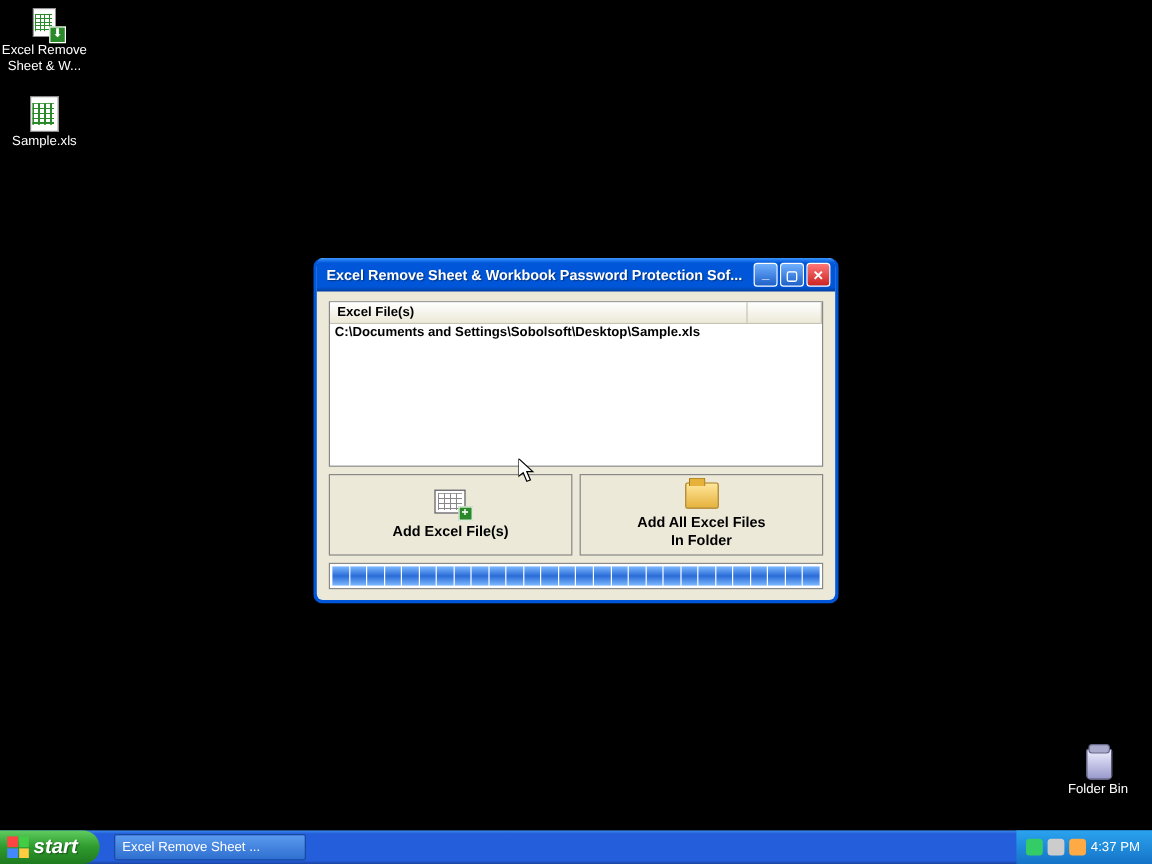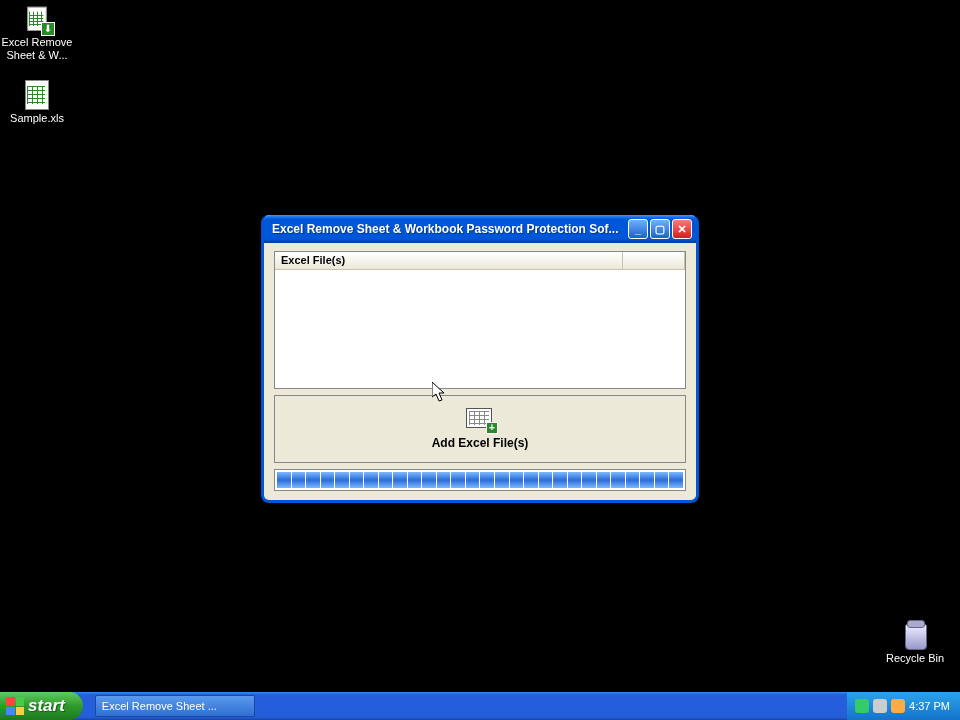--- a/index.html
+++ b/index.html
@@ -230,21 +230,21 @@
 <div class="desktop-icon icon-sample">
   <div class="icon-box">
       <div class="xls-sheet"></div>
     </div>
   <div class="lbl">Sample.xls</div>
 </div>
 <div class="desktop-icon icon-recycle">
   <div class="icon-box">
       <div class="bin-ico" style="margin:0 auto;"></div>
     </div>
-  <div class="lbl">Recycle Bin</div>
+  <div class="lbl">Folder Bin</div>
 </div>
 
 <div class="window">
   <div class="titlebar">
     <span class="title">Excel Remove Sheet &amp; Workbook Password Protection Sof...</span>
     <div class="tbtn">
         <span>_</span>
       </div>
     <div class="tbtn">
         <span>▢</span>
@@ -252,31 +252,41 @@
     <div class="tbtn close">
         <span>✕</span>
       </div>
   </div>
   <div class="tbody">
     <div class="filelist">
       <div class="filelist-header">
         <div class="col col1">Excel File(s)</div>
         <div class="col col2"></div>
       </div>
+      <div class="filerow">C:\Documents and Settings\Sobolsoft\Desktop\Sample.xls</div>
     </div>
     <div class="btnrow">
       <div class="bigbtn">
         <div class="bicon">
           <div style="width:26px;height:20px;border:1px solid #555;background:#fff;position:relative;">
             <div style="position:absolute;inset:2px;background:repeating-linear-gradient(to bottom,#888 0 1px,transparent 1px 4px),repeating-linear-gradient(to right,#888 0 1px,transparent 1px 5px);"></div>
           </div>
           <div style="position:absolute;right:-4px;bottom:-2px;width:12px;height:12px;background:#2a8a2a;color:#fff;border:1px solid #fff;font-size:10px;line-height:10px;text-align:center;">+</div>
         </div>
         <div class="blabel">Add Excel File(s)</div>
       </div>
+      <div class="bigbtn">
+        <div class="bicon">
+            <div class="folder-ico" style="margin-top:2px;"></div>
+          </div>
+        <div class="blabel">
+          <span>Add All Excel Files</span><br>
+          <span>In Folder</span>
+        </div>
+      </div>
     </div>
     <div class="progress">
       <div class="seg"></div>
         <div class="seg"></div>
         <div class="seg"></div>
         <div class="seg"></div>
         <div class="seg"></div>
         <div class="seg"></div>
         <div class="seg"></div>
         <div class="seg"></div>

